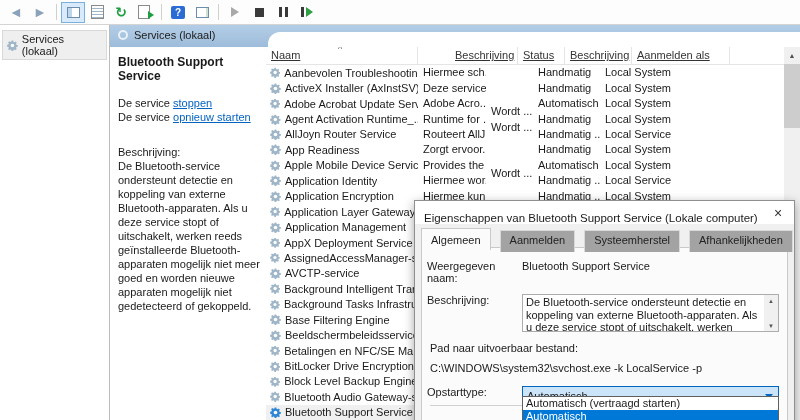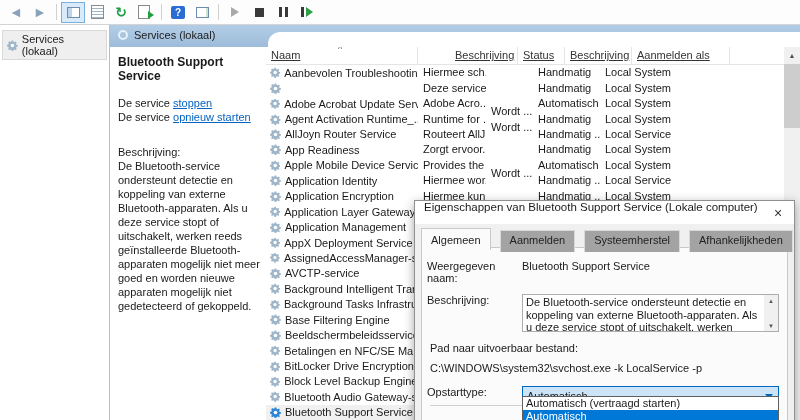--- a/index.html
+++ b/index.html
@@ -73,21 +73,21 @@
   .rn{overflow:hidden;white-space:nowrap;}
   .rd{width:68px;} .rs{width:47px;margin-top:16px;} .rt{width:67px;} .rl{width:98px;}
   .gear path{fill:#9fb6c9;} .sel .gear path{fill:#2e86d4;}
   
   .vscroll{position:absolute;top:0;bottom:0;right:0;width:16px;background:#f0f0f0;}
   .vscroll .arrow{height:16px;display:grid;place-items:center;color:#505050;font-size:7px;}
   .vscroll .thumb{position:absolute;top:17px;left:0;right:0;height:64px;background:#cdcdcd;}
   
   .dialog{position:absolute;left:414px;top:200px;width:381px;height:240px;background:#f0f0f0;
           border:1px solid #8f8f8f;box-shadow:0 3px 10px rgba(0,0,0,.35);box-sizing:border-box;z-index:5;}
-  .dlg-titlebar{height:23px;background:#fff;display:flex;align-items:flex-start;padding-left:9px;
+  .dlg-titlebar{height:23px;background:#fff;display:flex;align-items:flex-end;padding-left:9px;
                 position:relative;}
   .dlg-title{font-size:11.5px;}
   .dlg-close{position:absolute;right:0;top:0;width:32px;height:23px;display:grid;place-items:center;
              font-size:14px;color:#333;cursor:pointer;}
   .tabbar{display:flex;padding:6px 6px 0 6px;position:relative;z-index:2;gap:8px;}
   .tab{padding:3px 9px 4px 9px;border:1px solid #d9d9d9;border-bottom:none;background:#a3a3a3;
        margin-right:1px;color:#222;}
   .tab.active{background:#fbfbfb;position:relative;top:-2px;padding-top:5px;border-color:#c9c9c9;}
   .tabpage{position:absolute;left:6px;right:6px;top:46px;height:220px;background:#fbfbfb;
            border:1px solid #c9c9c9;box-sizing:border-box;padding:12px 8px 0 5px;}
@@ -183,20 +183,21 @@
     <span class="cell rs" data-name="service-status"></span>
     <span class="cell rt" data-name="service-startup-type">Handmatig</span>
     <span class="cell rl" data-name="service-logon-as">Local System</span>
   </div>
             <div class="lrow" data-name="table-row">
     <span class="rn-wrap">
       <svg class="gear" data-name="service-icon" viewBox="0 0 16 16" width="11" height="11">
                   <path d="M6.8.8h2.4l.3 1.8 1.7.7 1.5-1.1 1.7 1.7-1.1 1.5.7 1.7 1.8.3v2.4l-1.8.3-.7 1.7 1.1 1.5-1.7 1.7-1.5-1.1-1.7.7-.3 1.8H6.8l-.3-1.8-1.7-.7-1.5 1.1-1.7-1.7 1.1-1.5-.7-1.7-1.8-.3V6.8l1.8-.3.7-1.7-1.1-1.5 1.7-1.7 1.5 1.1 1.7-.7z"></path>
                   <circle cx="8" cy="8" r="2.6" fill="#fff"></circle>
                 </svg>
+      <span class="rn" data-name="service-name">ActiveX Installer (AxInstSV)</span>
     </span>
     <span class="cell rd" data-name="service-description">Deze service ...</span>
     <span class="cell rs" data-name="service-status"></span>
     <span class="cell rt" data-name="service-startup-type">Handmatig</span>
     <span class="cell rl" data-name="service-logon-as">Local System</span>
   </div>
             <div class="lrow" data-name="table-row">
     <span class="rn-wrap">
       <svg class="gear" data-name="service-icon" viewBox="0 0 16 16" width="11" height="11">
                   <path d="M6.8.8h2.4l.3 1.8 1.7.7 1.5-1.1 1.7 1.7-1.1 1.5.7 1.7 1.8.3v2.4l-1.8.3-.7 1.7 1.1 1.5-1.7 1.7-1.5-1.1-1.7.7-.3 1.8H6.8l-.3-1.8-1.7-.7-1.5 1.1-1.7-1.7 1.1-1.5-.7-1.7-1.8-.3V6.8l1.8-.3.7-1.7-1.1-1.5 1.7-1.7 1.5 1.1 1.7-.7z"></path>

